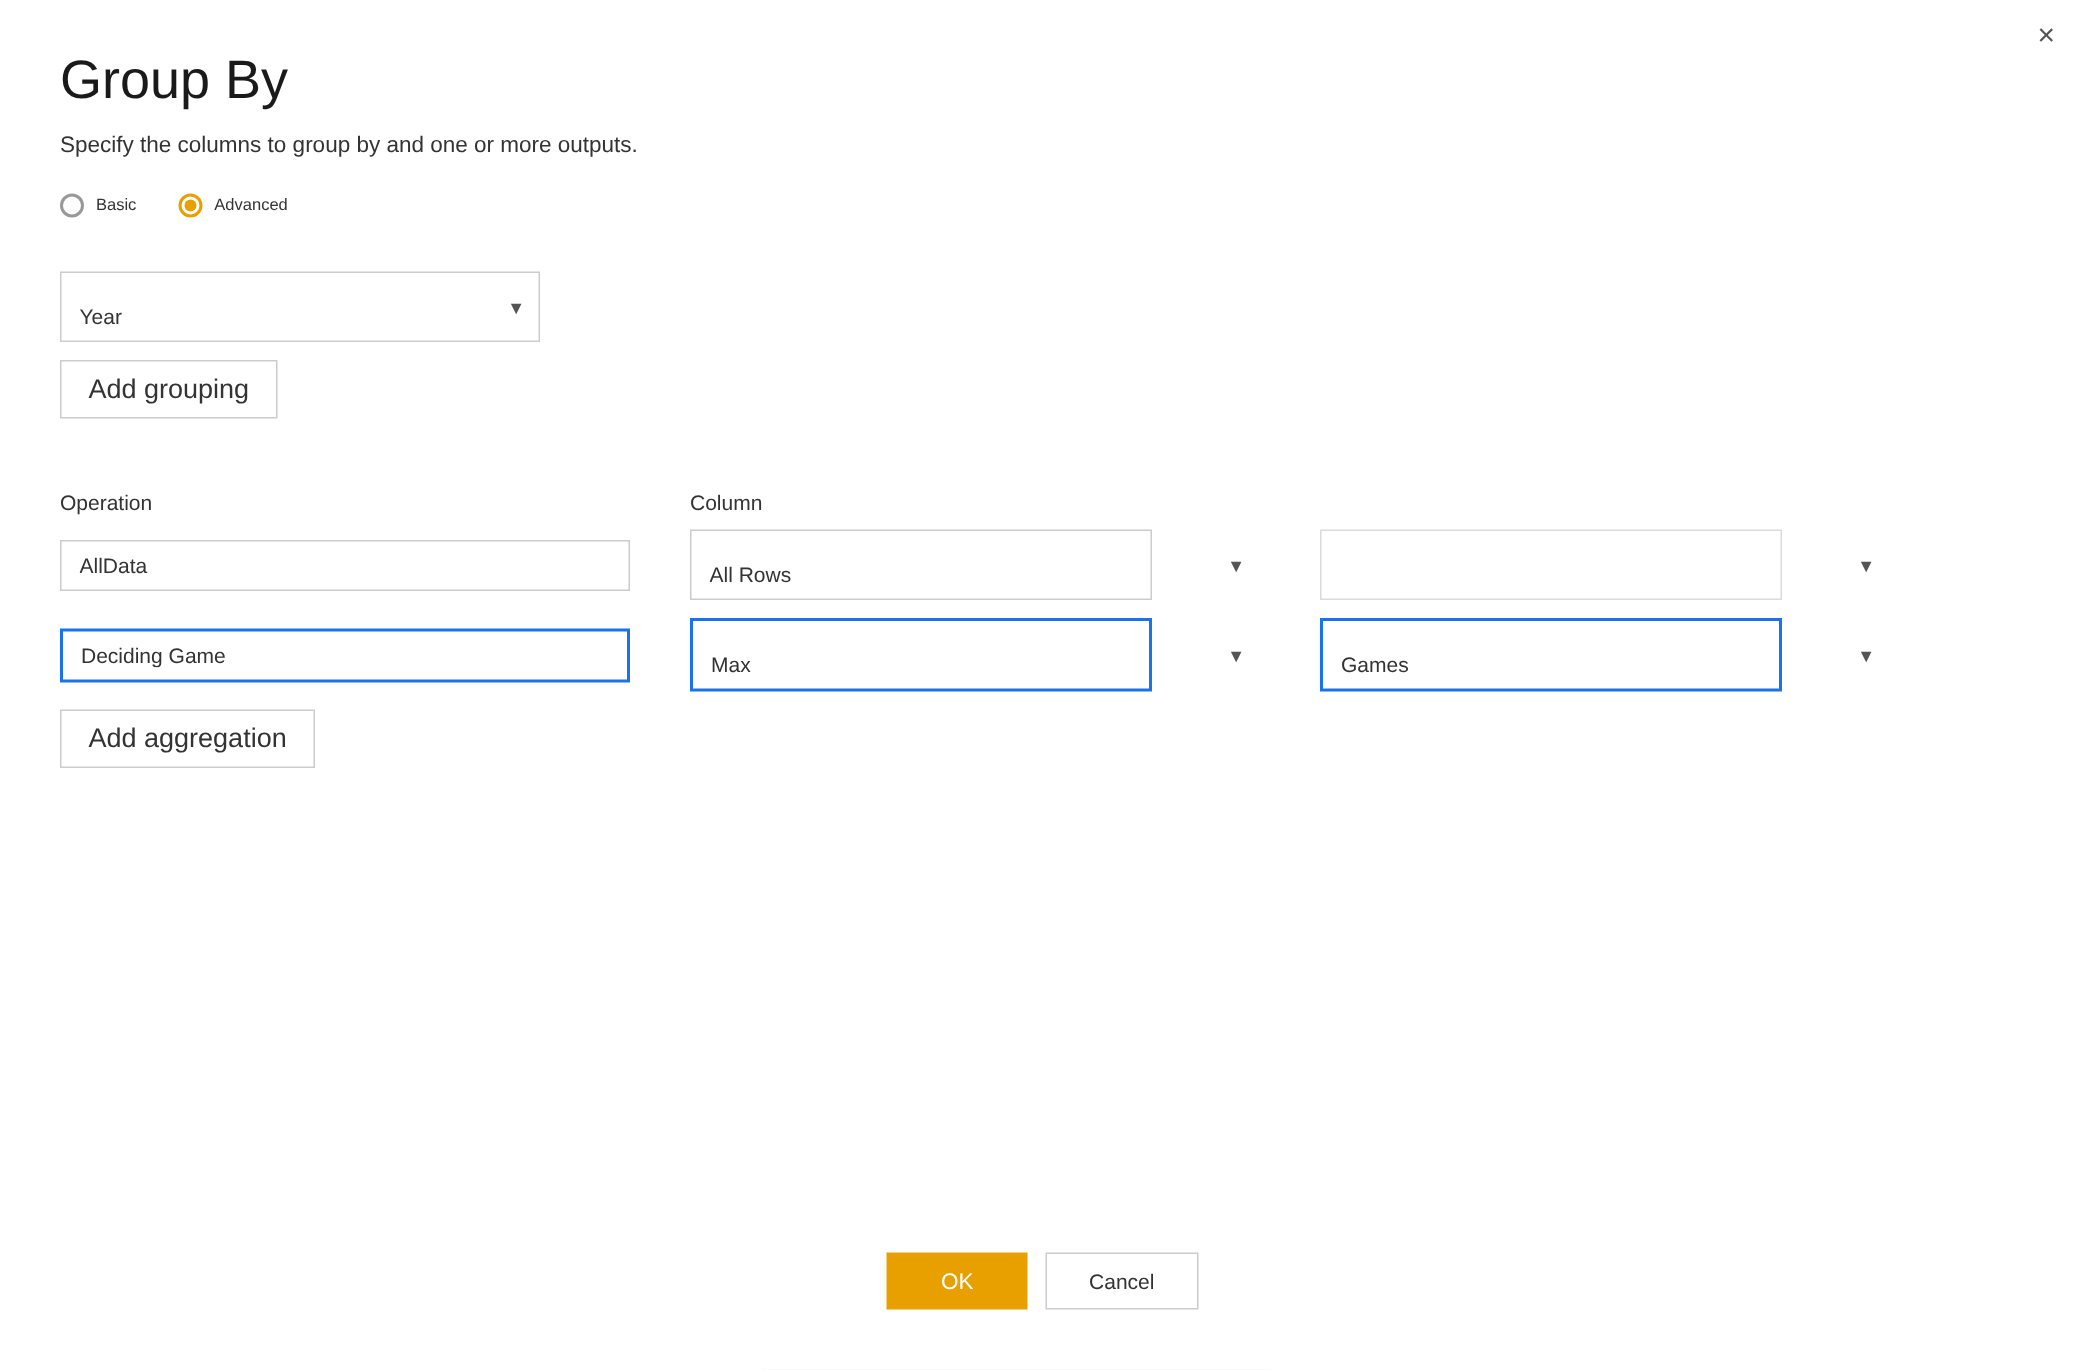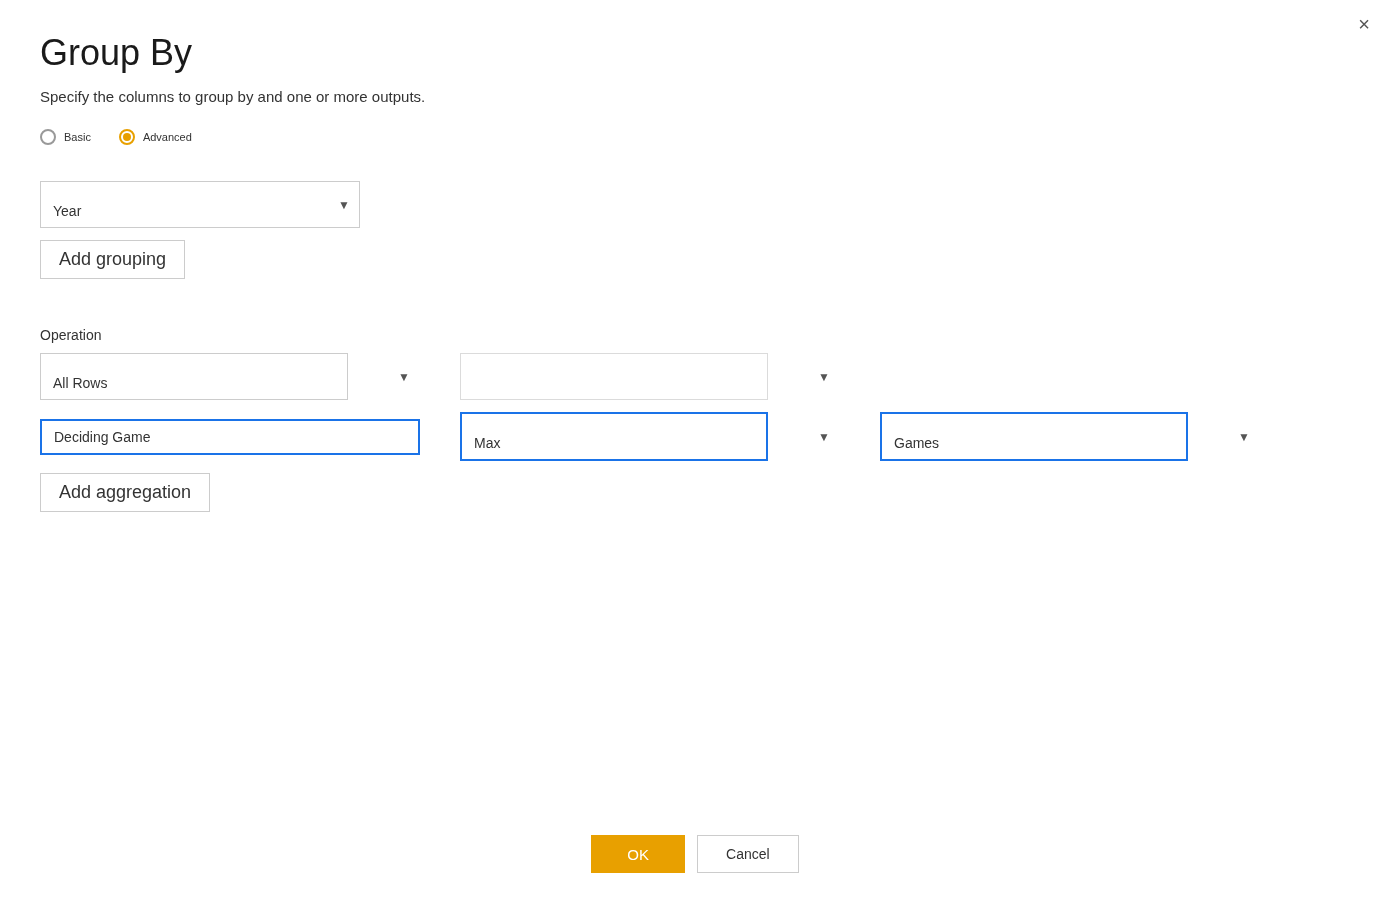--- a/index.html
+++ b/index.html
@@ -274,24 +274,26 @@
         <span class="chevron">▼</span>
       </div>
     </div>
     <button class="btn-outline">Add grouping</button>
   </div>
 
   <div class="section-aggregation">
     
     <div class="agg-header-row">
       <span class="agg-header-label col-operation">Operation</span>
+      <span class="agg-header-label col-column">Column</span>
     </div>
 
     
     <div class="agg-row">
+      <input type="text" class="agg-input" value="AllData" style="">
       <div class="select-wrapper agg-select">
         <select>
           <option>All Rows</option>
           <option>Count</option>
           <option>Count Distinct</option>
           <option>Sum</option>
           <option>Average</option>
           <option>Min</option>
           <option>Max</option>
           <option>Median</option>

